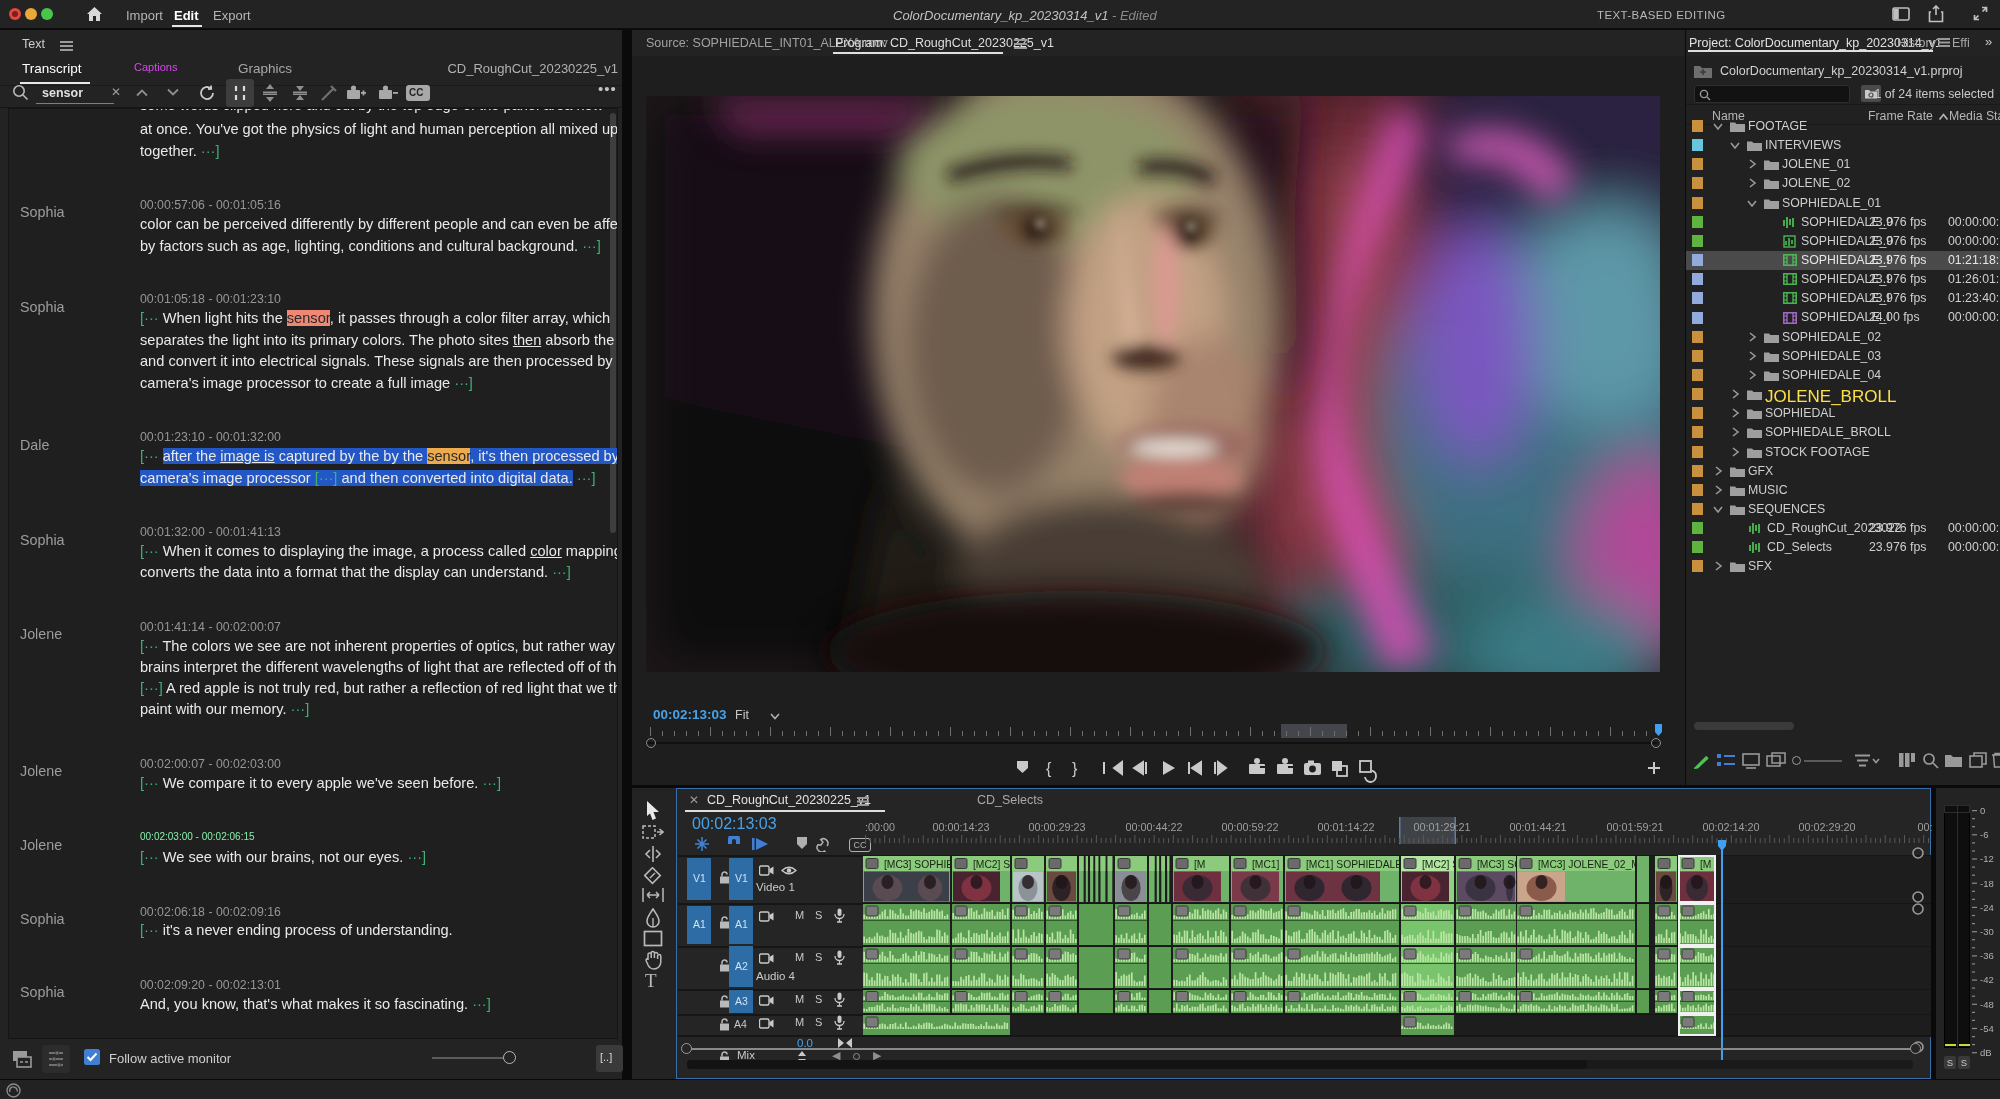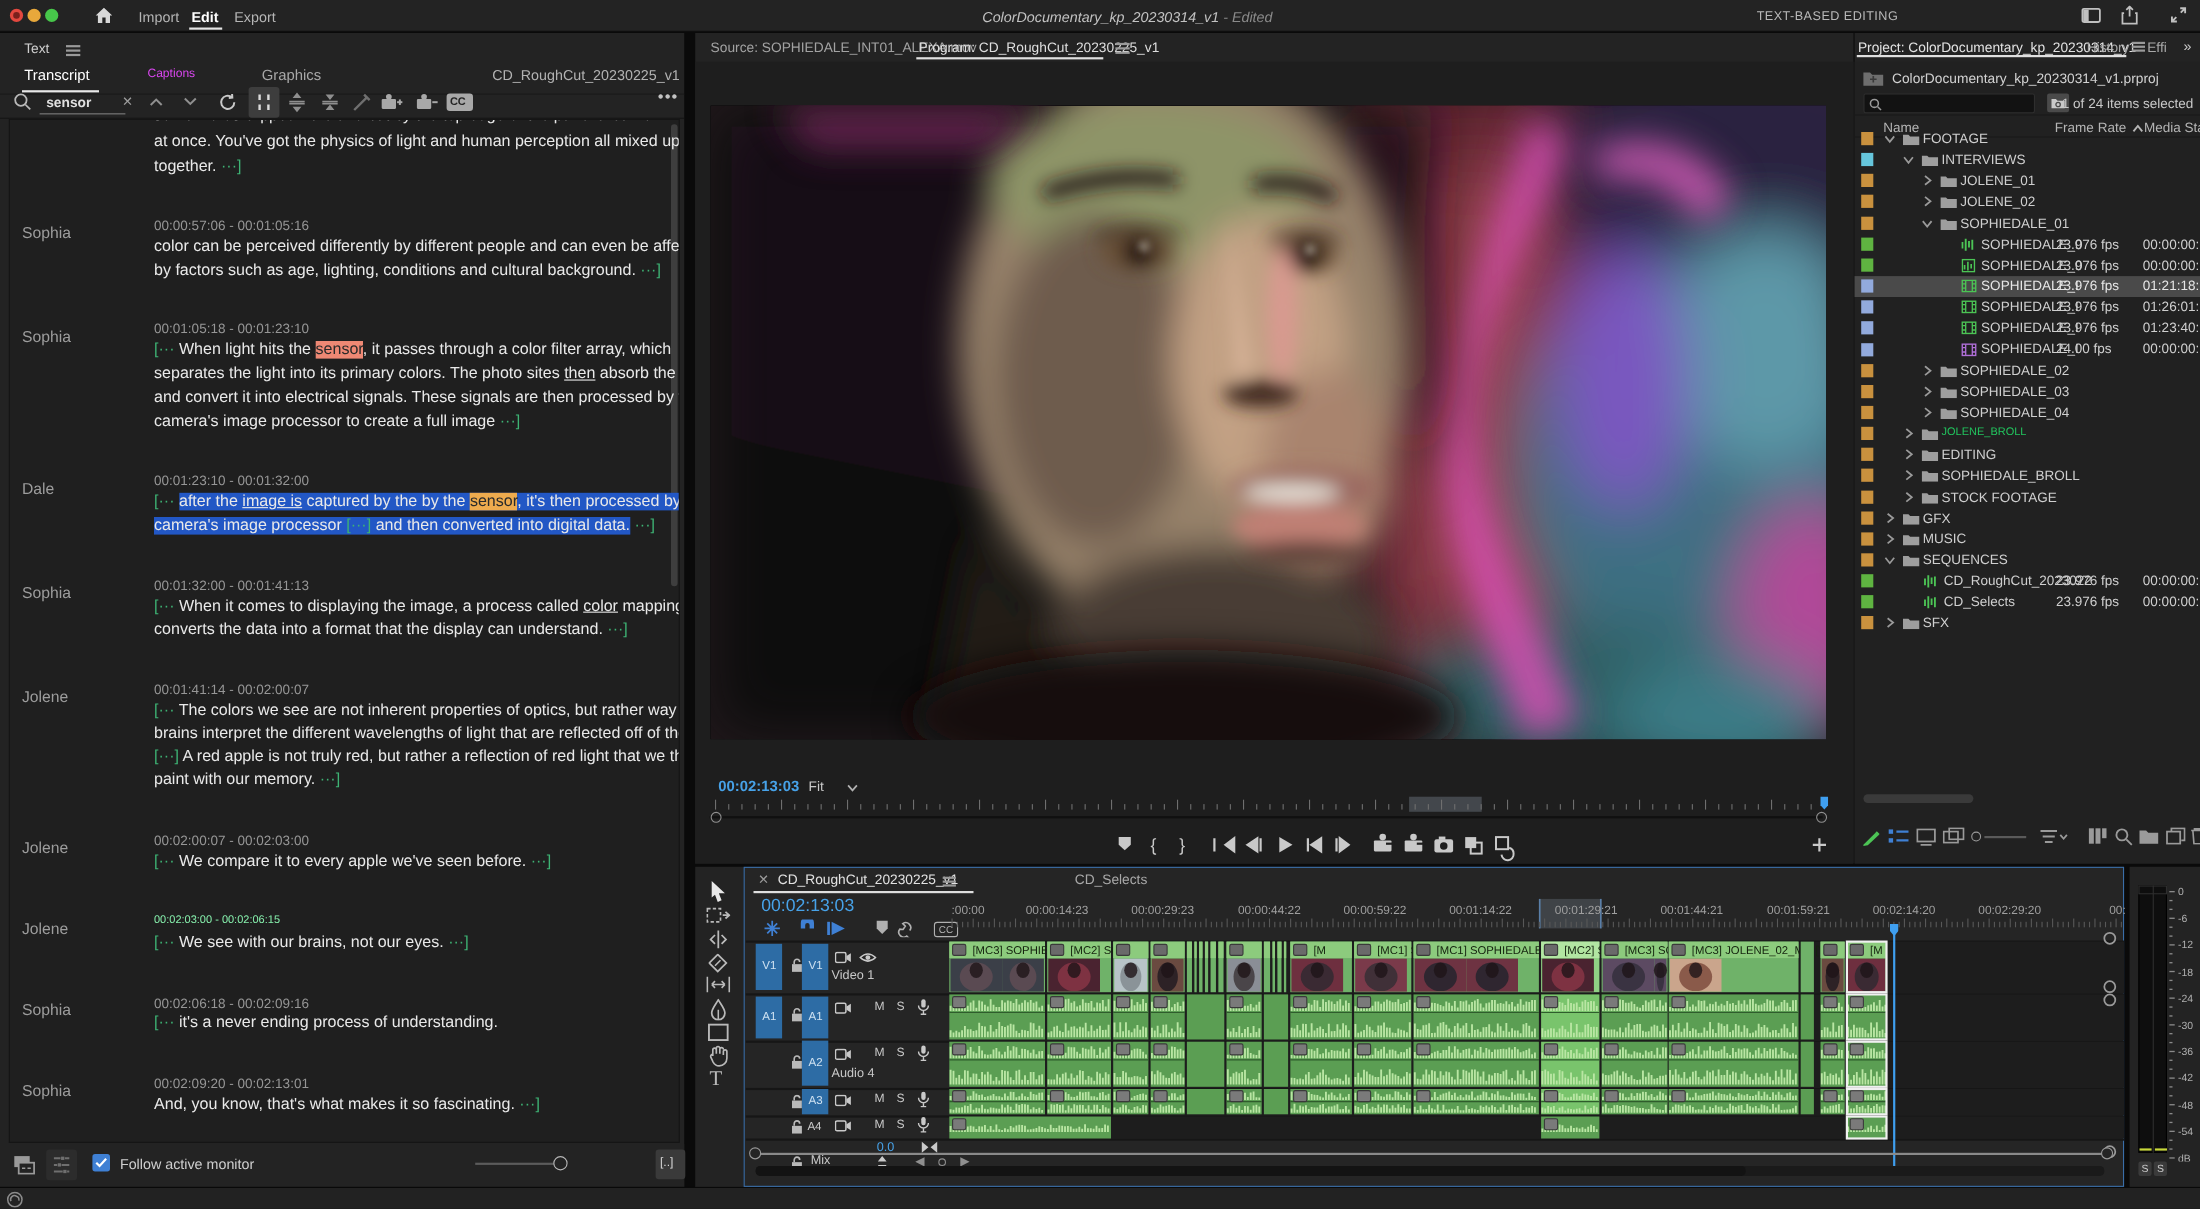--- a/index.html
+++ b/index.html
@@ -518,29 +518,29 @@
         <path d="M0 1.5 h5 l1.5 1.5 H15 v8 H0 Z" fill="#9e9e9e"></path>
       </svg>
       <div class="abs txt" style="left:96px;top:338px;font-size:12.3px;color:#cfcfcf;">SOPHIEDALE_04</div>
       <div class="abs" style="left:6px;top:358px;width:11px;height:12px;background:#c9913e;"></div>
       <svg class="abs" style="left:45px;top:359px;" width="9" height="10" viewBox="0 0 9 10">
         <path d="M2 1 L7 5 L2 9" stroke="#9a9a9a" stroke-width="1.6" fill="none"></path>
       </svg>
       <svg class="abs" style="left:61px;top:359px;" width="15" height="11" viewBox="0 0 15 11">
         <path d="M0 1.5 h5 l1.5 1.5 H15 v8 H0 Z" fill="#9e9e9e"></path>
       </svg>
-      <div class="abs txt" style="left:79px;top:357px;font-size:10px;color:#22c55e;">JOLENE_BROLL</div>
+      <div class="abs txt" style="left:79px;top:357px;font-size:17px;color:#fde047;">JOLENE_BROLL</div>
       <div class="abs" style="left:6px;top:377px;width:11px;height:12px;background:#c9913e;"></div>
       <svg class="abs" style="left:45px;top:378px;" width="9" height="10" viewBox="0 0 9 10">
         <path d="M2 1 L7 5 L2 9" stroke="#9a9a9a" stroke-width="1.6" fill="none"></path>
       </svg>
       <svg class="abs" style="left:61px;top:378px;" width="15" height="11" viewBox="0 0 15 11">
         <path d="M0 1.5 h5 l1.5 1.5 H15 v8 H0 Z" fill="#9e9e9e"></path>
       </svg>
-      <div class="abs txt" style="left:79px;top:376px;font-size:12.3px;color:#cfcfcf;">EDITING</div>
+      <div class="abs txt" style="left:79px;top:376px;font-size:12.3px;color:#cfcfcf;">SOPHIEDAL</div>
       <div class="abs" style="left:6px;top:396px;width:11px;height:12px;background:#c9913e;"></div>
       <svg class="abs" style="left:45px;top:397px;" width="9" height="10" viewBox="0 0 9 10">
         <path d="M2 1 L7 5 L2 9" stroke="#9a9a9a" stroke-width="1.6" fill="none"></path>
       </svg>
       <svg class="abs" style="left:61px;top:397px;" width="15" height="11" viewBox="0 0 15 11">
         <path d="M0 1.5 h5 l1.5 1.5 H15 v8 H0 Z" fill="#9e9e9e"></path>
       </svg>
       <div class="abs txt" style="left:79px;top:395px;font-size:12.3px;color:#cfcfcf;">SOPHIEDALE_BROLL</div>
       <div class="abs" style="left:6px;top:416px;width:11px;height:12px;background:#c9913e;"></div>
       <svg class="abs" style="left:45px;top:417px;" width="9" height="10" viewBox="0 0 9 10">

